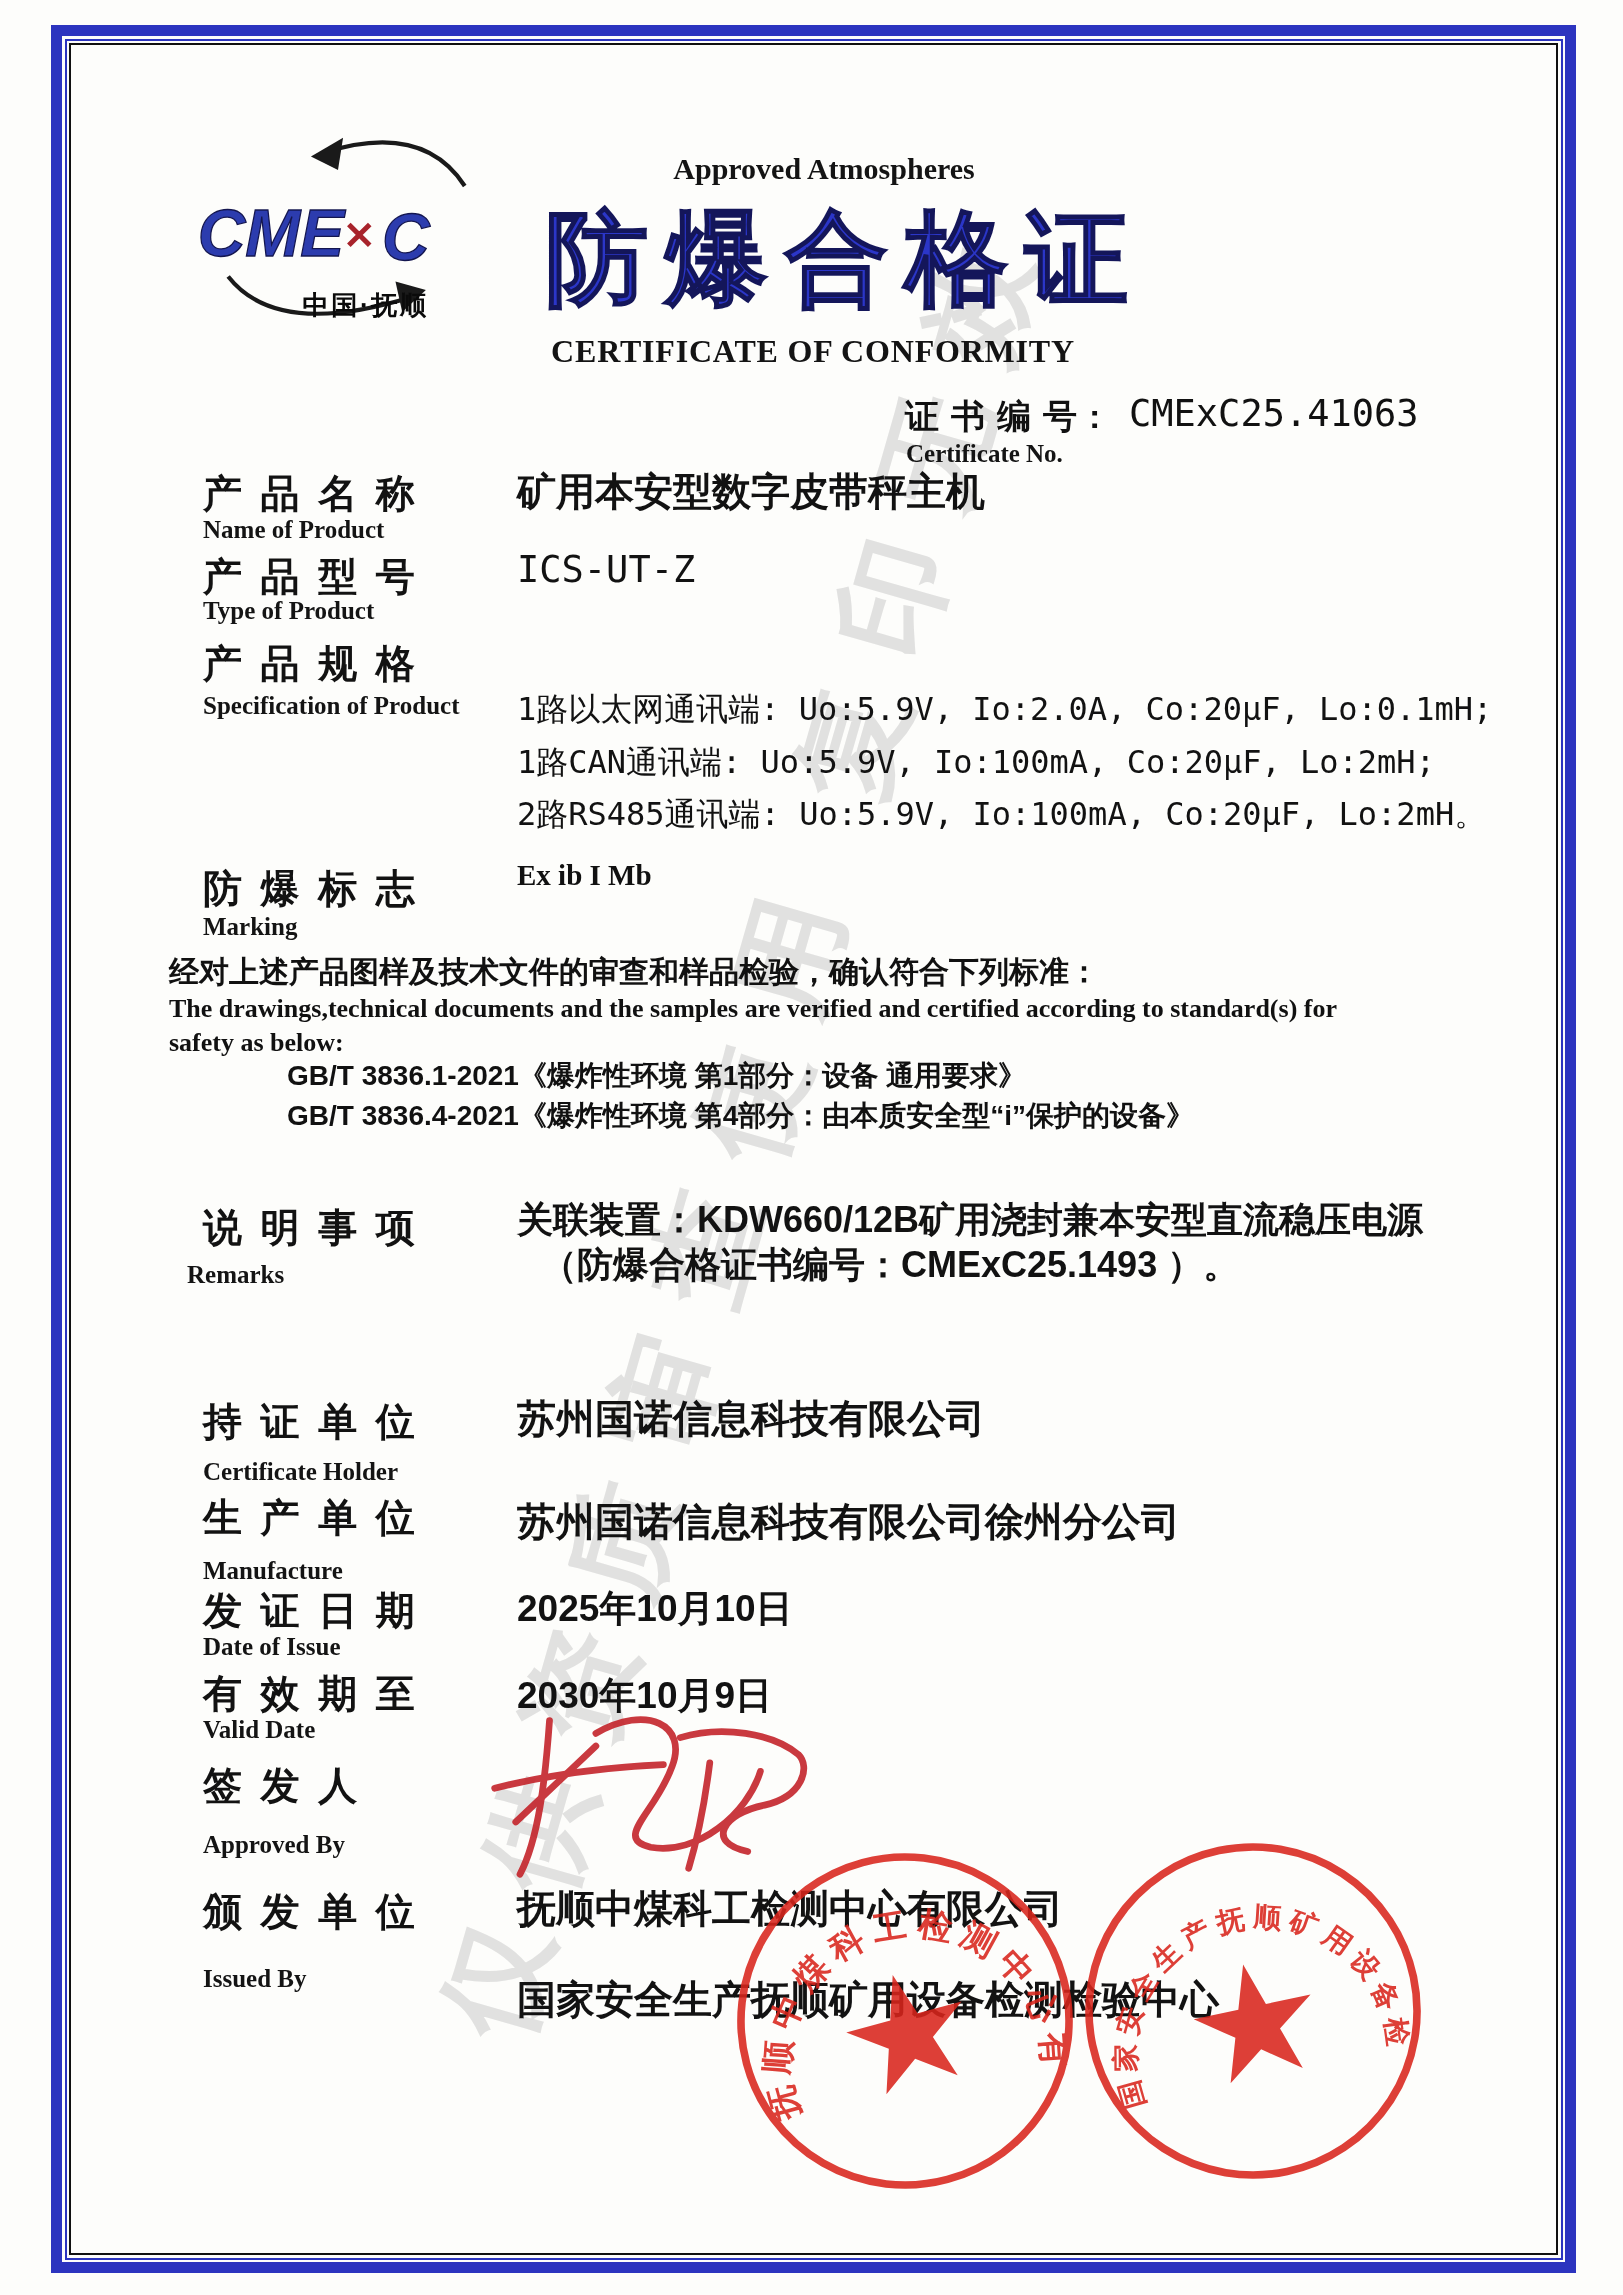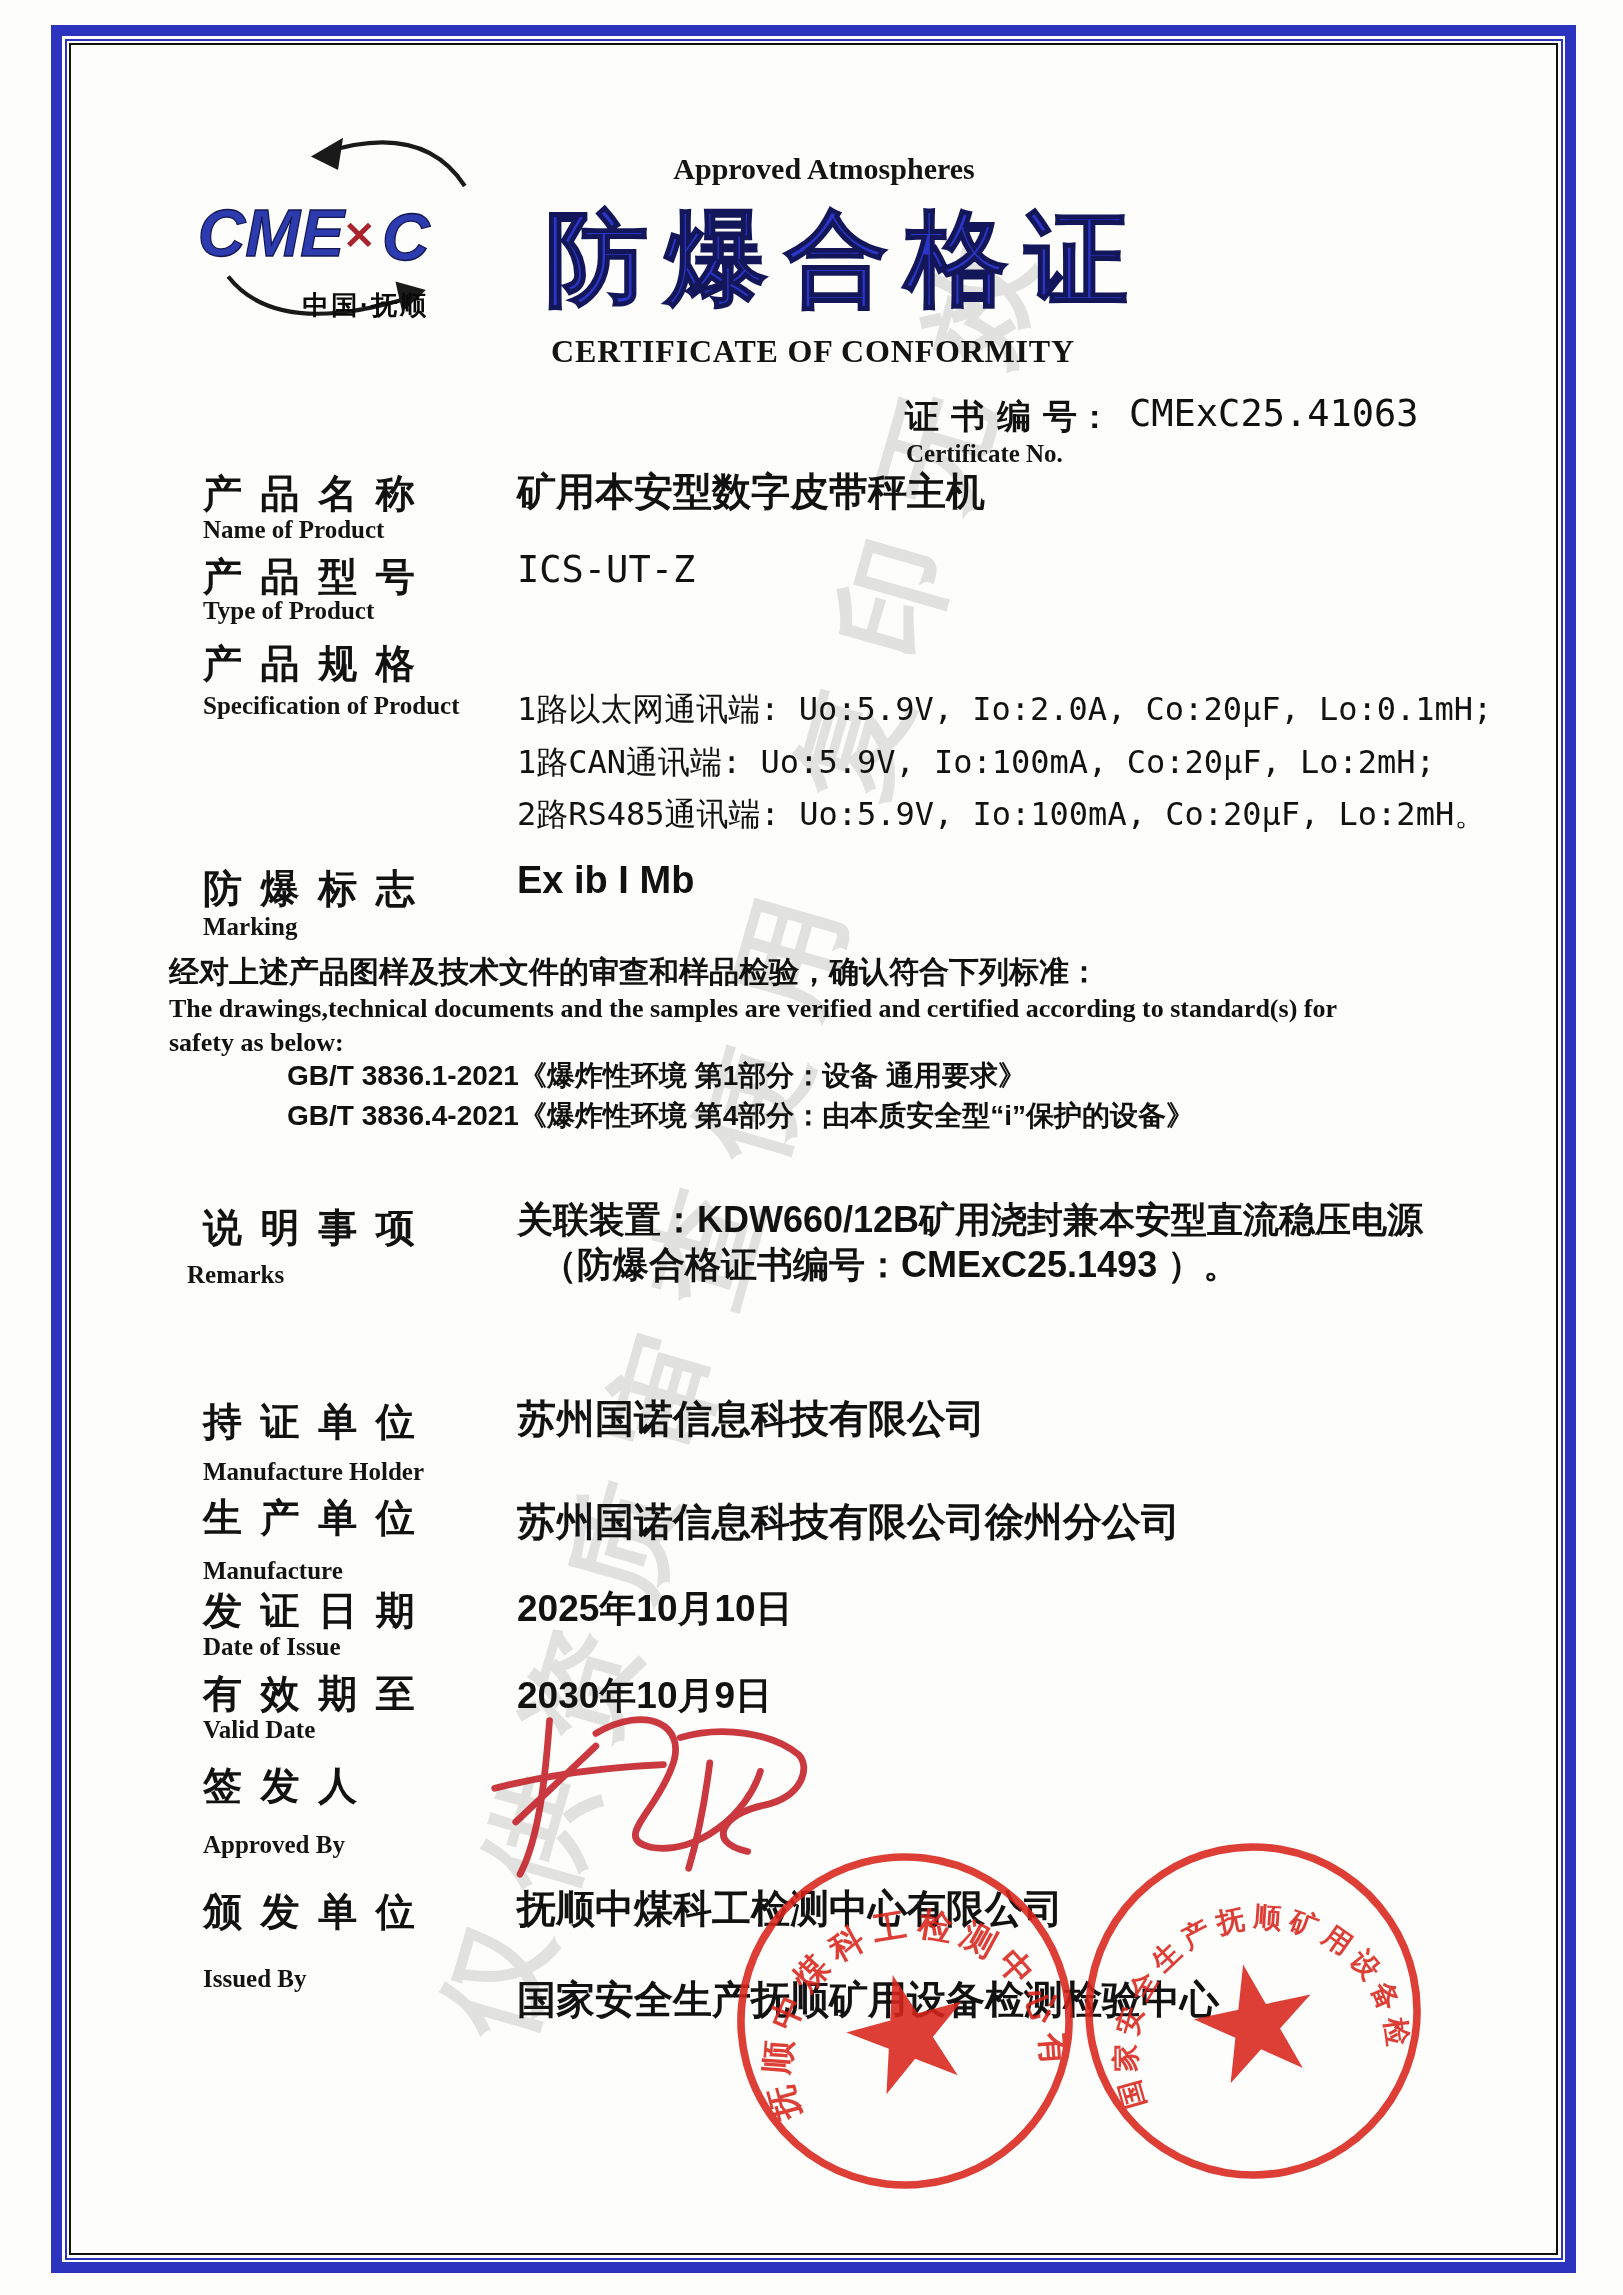--- a/index.html
+++ b/index.html
@@ -27,21 +27,21 @@
   .lbl{font-size:39px;font-weight:700;letter-spacing:18.6px;color:#121212;}
   .lbl-en{font-family:"Liberation Serif",serif;font-size:25px;font-weight:700;color:#141414;}
   .val{font-family:"DejaVu Sans Mono",monospace;font-size:37px;color:#121212;}
   .val-cn{font-size:39px;font-weight:600;color:#121212;}
   .spec{font-family:"DejaVu Sans Mono",monospace;font-size:32px;color:#121212;}
   .certno-lbl{font-size:34px;font-weight:700;letter-spacing:12px;}
   .certno-val{font-family:"DejaVu Sans Mono",monospace;font-size:37px;}
   .stmt-cn{font-size:30px;font-weight:700;}
   .stmt-en{font-family:"Liberation Serif",serif;font-size:26px;font-weight:700;}
   .std{font-size:28px;font-weight:600;}
-  .marking-val{font-family:Liberation Sans, sans-serif;font-size:38px;font-weight:700;}
+  .marking-val{font-family:Liberation Serif, serif;font-size:29px;font-weight:700;}
   
   .logo-svg{position:absolute;left:169px;top:114px;z-index:2;}
   
   .stamp{position:absolute;z-index:3;opacity:.88;}
   .sig{position:absolute;left:469px;top:1687px;z-index:3;}
 </style>
 </head>
 <body>
 
 <div class="page">
@@ -97,21 +97,21 @@
   <div class="abs std" style="left:287px;top:1057px;">GB/T 3836.1-2021《爆炸性环境 第1部分：设备 通用要求》</div>
   <div class="abs std" style="left:287px;top:1097px;">GB/T 3836.4-2021《爆炸性环境 第4部分：由本质安全型“i”保护的设备》</div>
 
   <div class="abs lbl" style="left:203px;top:1201px;">说明事项</div>
   <div class="abs lbl-en" style="left:187px;top:1261px;">Remarks</div>
   <div class="abs val-cn" style="left:517px;top:1196px;font-size:36px;">关联装置：KDW660/12B矿用浇封兼本安型直流稳压电源</div>
   <div class="abs val-cn" style="left:541px;top:1241px;font-size:36px;">（防爆合格证书编号：CMExC25.1493 ）。</div>
 
   <div class="abs lbl" style="left:203px;top:1395px;">持证单位</div>
   <div class="abs val-cn" style="left:517px;top:1392px;">苏州国诺信息科技有限公司</div>
-  <div class="abs lbl-en" style="left:203px;top:1458px;">Manufacture Holder</div>
+  <div class="abs lbl-en" style="left:203px;top:1458px;">Certificate Holder</div>
 
   <div class="abs lbl" style="left:203px;top:1491px;">生产单位</div>
   <div class="abs val-cn" style="left:517px;top:1495px;">苏州国诺信息科技有限公司徐州分公司</div>
   <div class="abs lbl-en" style="left:203px;top:1557px;">Manufacture</div>
 
   <div class="abs lbl" style="left:203px;top:1584px;">发证日期</div>
   <div class="abs val-cn" style="left:517px;top:1584px;font-size:37px;">2025年10月10日</div>
   <div class="abs lbl-en" style="left:203px;top:1633px;">Date of Issue</div>
 
   <div class="abs lbl" style="left:203px;top:1667px;">有效期至</div>

